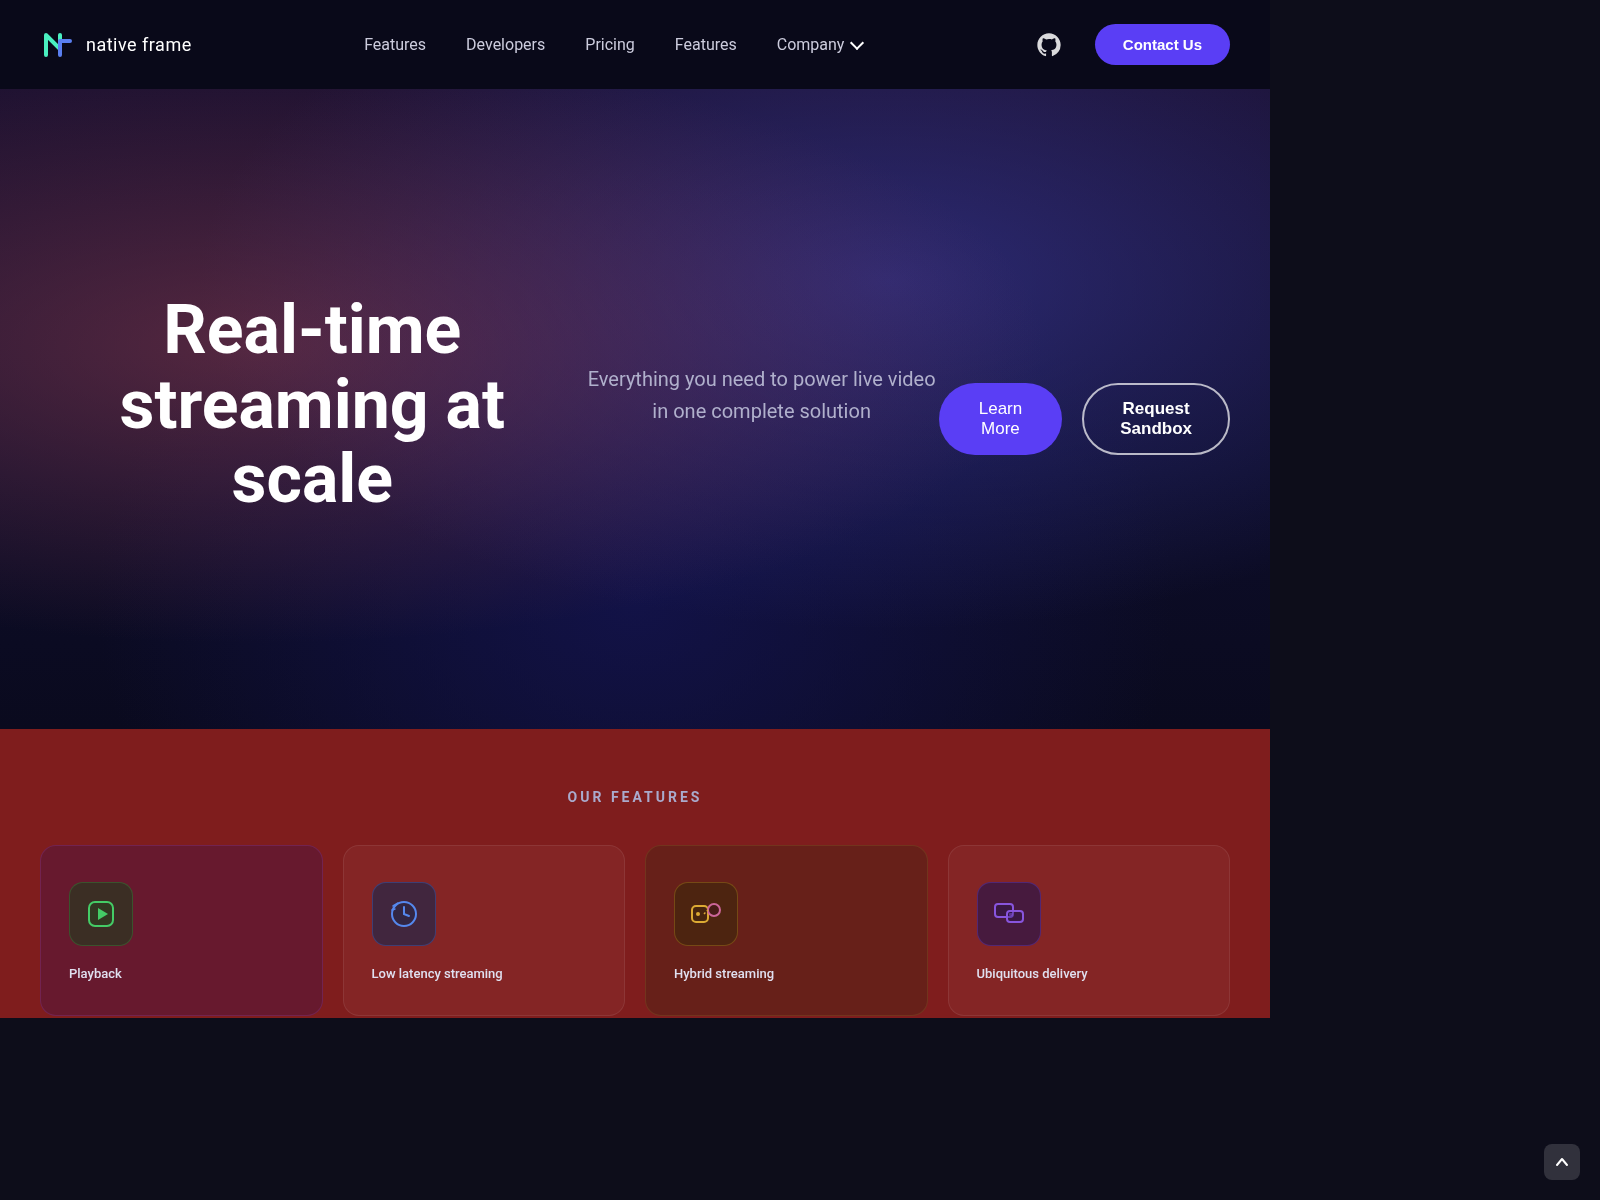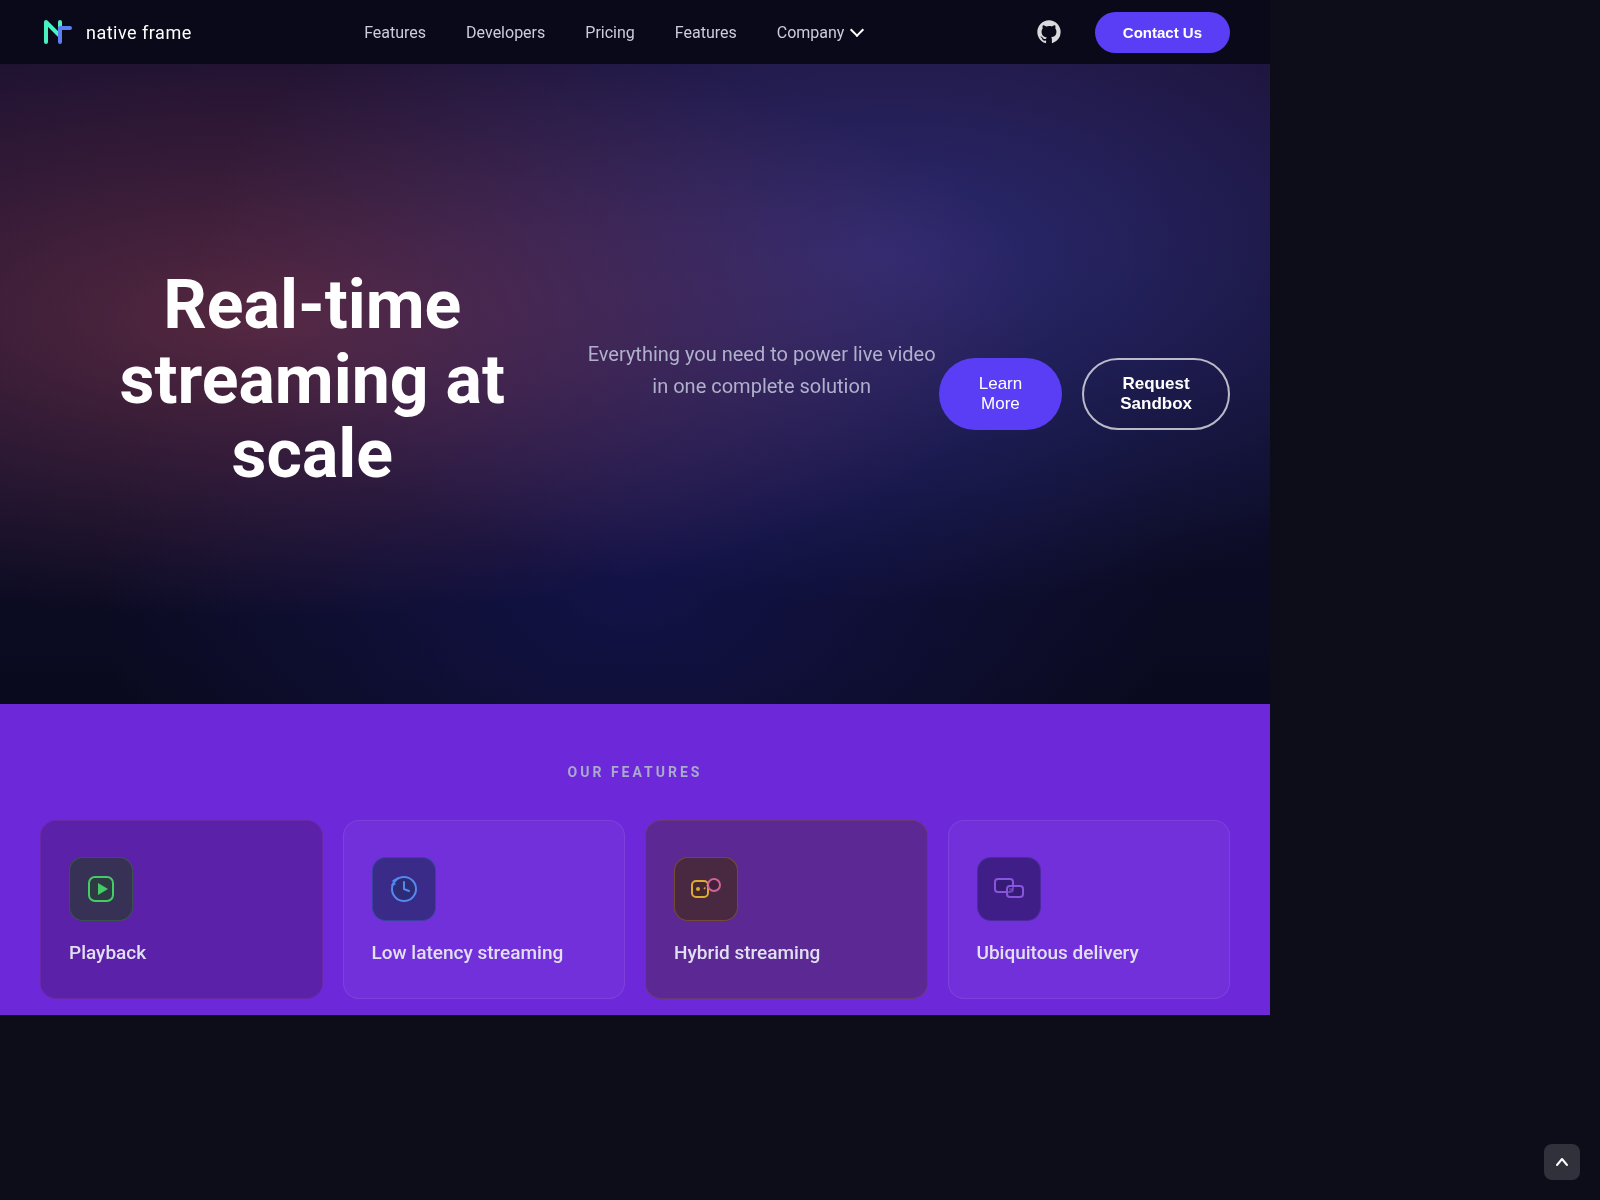--- a/index.html
+++ b/index.html
@@ -15,21 +15,21 @@
       width: 1270px;
       overflow-x: hidden;
     }
 
     
     .navbar {
       display: flex;
       align-items: center;
       justify-content: space-between;
       padding: 0 40px;
-      height: 64px;
+      height: 89px;
       background: rgba(10, 10, 25, 0.95);
       position: sticky;
       top: 0;
       z-index: 100;
     }
 
     .navbar-logo {
       display: flex;
       align-items: center;
       gap: 10px;
@@ -152,22 +152,22 @@
       border-radius: 50px;
       padding: 14px 36px;
       font-size: 17px;
       font-weight: 700;
       cursor: pointer;
       transition: border-color 0.2s, color 0.2s;
     }
 
     
     .features-section {
-      background: #6d28d9;
-      padding: 60px 40px 16px;
+      background: #7f1d1d;
+      padding: 60px 40px 2px;
     }
 
     .features-label {
       text-align: center;
       font-size: 14px;
       font-weight: 700;
       letter-spacing: 3px;
       color: #aaaacc;
       margin-bottom: 40px;
       text-transform: uppercase;
@@ -234,21 +234,21 @@
       background: rgba(30, 20, 80, 0.6);
       border: 1px solid rgba(100, 60, 200, 0.4);
     }
 
     .feature-card:nth-child(5) .feature-icon-wrap {
       background: rgba(20, 40, 80, 0.6);
       border: 1px solid rgba(60, 100, 200, 0.4);
     }
 
     .feature-name {
-      font-size: 19px;
+      font-size: 13px;
       font-weight: 500;
       color: #e0e0f0;
       line-height: 1.3;
     }
 
     
     .scroll-indicator {
       position: fixed;
       bottom: 20px;
       right: 20px;

